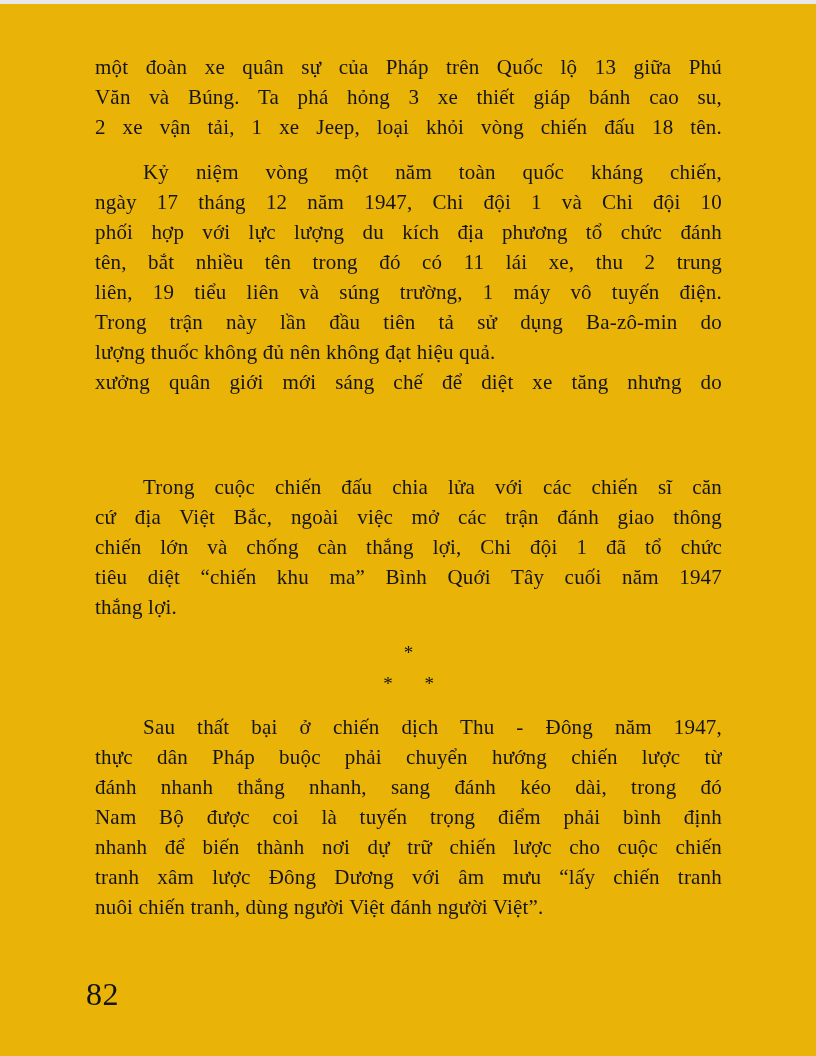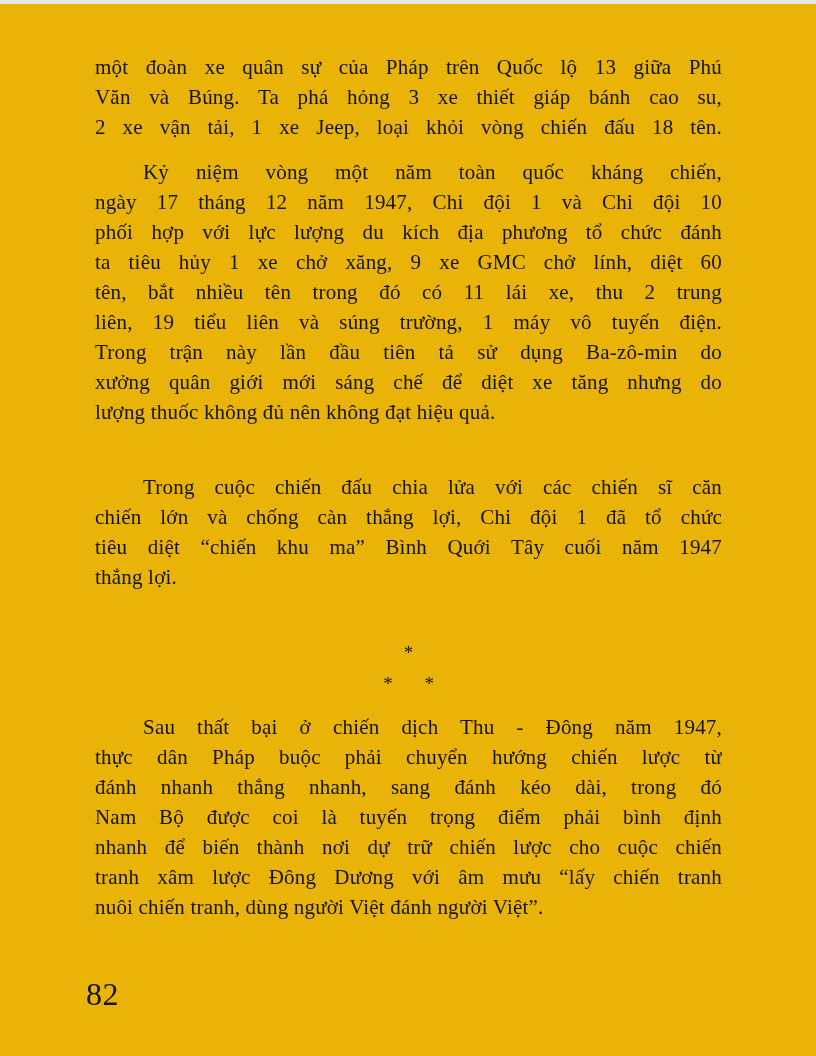--- a/index.html
+++ b/index.html
@@ -72,30 +72,30 @@
   <div class="para" style="top:48px">
     <div class="tl">một đoàn xe quân sự của Pháp trên Quốc lộ 13 giữa Phú</div>
     <div class="tl">Văn và Búng. Ta phá hỏng 3 xe thiết giáp bánh cao su,</div>
     <div class="tl">2 xe vận tải, 1 xe Jeep, loại khỏi vòng chiến đấu 18 tên.</div>
   </div>
 
   <div class="para" style="top:153px">
     <div class="tl indent">Kỷ niệm vòng một năm toàn quốc kháng chiến,</div>
     <div class="tl">ngày 17 tháng 12 năm 1947, Chi đội 1 và Chi đội 10</div>
     <div class="tl">phối hợp với lực lượng du kích địa phương tổ chức đánh</div>
-    <div class="tl">ta tiêu hủy 1 xe chở xăng, 9 xe GMC chở lính, diệt 60</div>
     <div class="tl">tên, bắt nhiều tên trong đó có 11 lái xe, thu 2 trung</div>
     <div class="tl">liên, 19 tiểu liên và súng trường, 1 máy vô tuyến điện.</div>
     <div class="tl">Trong trận này lần đầu tiên tả sử dụng Ba-zô-min do</div>
+    <div class="tl left">lượng thuốc không đủ nên không đạt hiệu quả.</div>
     <div class="tl">xưởng quân giới mới sáng chế để diệt xe tăng nhưng do</div>
-    <div class="tl left">lượng thuốc không đủ nên không đạt hiệu quả.</div>
   </div>
 
   <div class="para" style="top:468px">
     <div class="tl indent">Trong cuộc chiến đấu chia lửa với các chiến sĩ căn</div>
+    <div class="tl">cứ địa Việt Bắc, ngoài việc mở các trận đánh giao thông</div>
     <div class="tl">chiến lớn và chống càn thắng lợi, Chi đội 1 đã tổ chức</div>
     <div class="tl">tiêu diệt “chiến khu ma” Bình Quới Tây cuối năm 1947</div>
     <div class="tl left">thắng lợi.</div>
   </div>
 
   <div class="separator">
     <div class="sep-row">*</div>
     <div class="sep-row pair">* *</div>
   </div>
 

